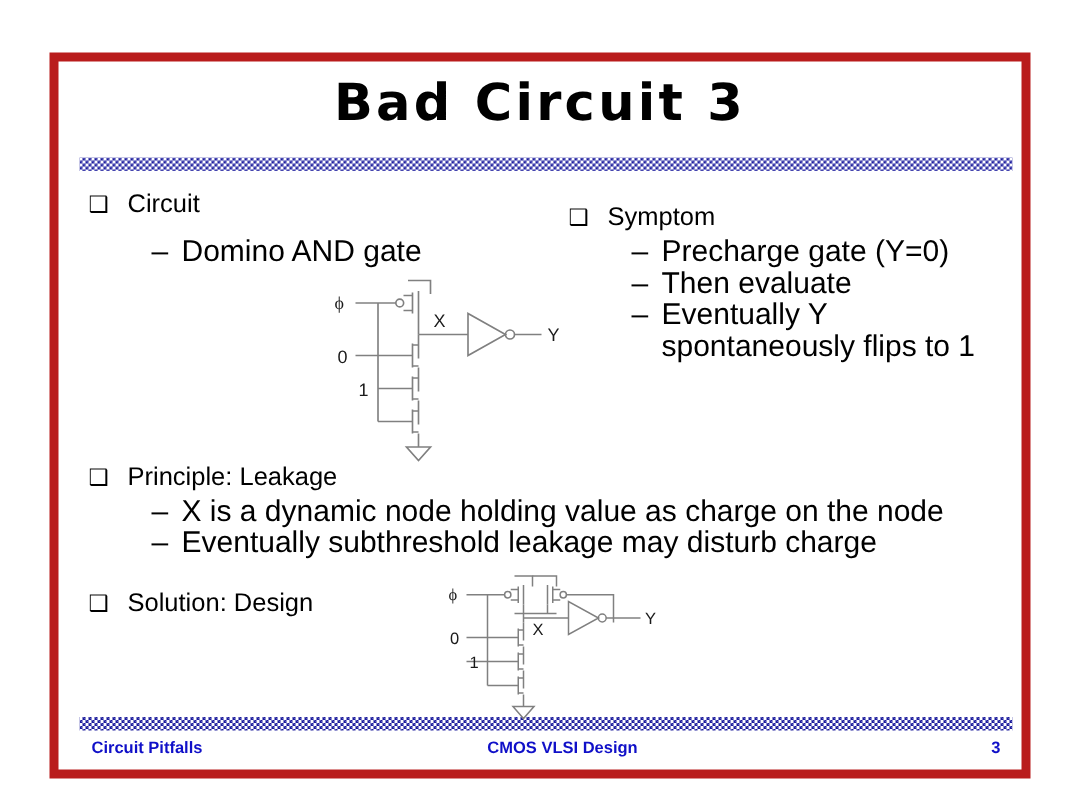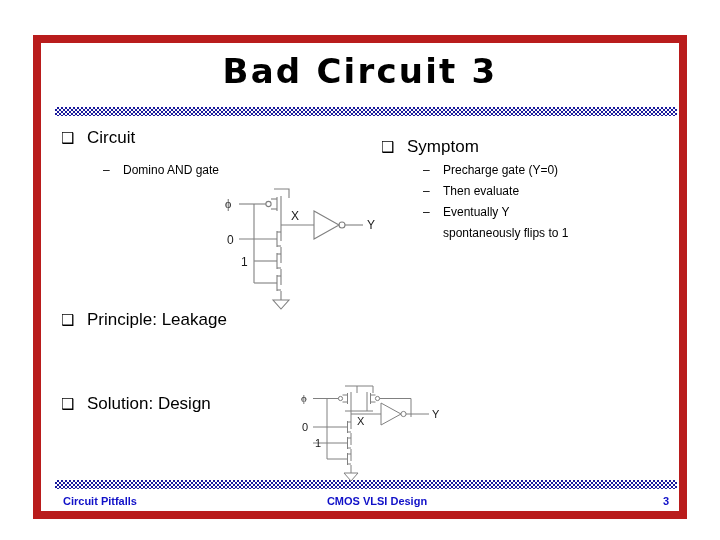--- a/index.html
+++ b/index.html
@@ -13,21 +13,21 @@
     overflow: hidden;
     font-family: "Liberation Sans", sans-serif;
   }
 
   #slide {
     position: absolute;
     left: 33px;
     top: 35px;
     width: 654px;
     height: 484px;
-    border: 8px solid #b91c1c;
+    border: 6px solid #b91c1c;
     box-sizing: border-box;
     background: #ffffff;
   }
 
   
   #title {
     position: absolute;
     left: 0;
     top: 8px;
     width: 100%;
@@ -73,21 +73,21 @@
   }
   .bullet-l1 .sq {
     font-family: "DejaVu Sans", sans-serif;
     font-size: 15px;
     display: inline-block;
     width: 26px;
     color: #000000;
   }
   .sub-list {
     position: absolute;
-    font-size: 12px;
+    font-size: 20px;
     color: #000000;
     line-height: 21px;
   }
   .sub-item {
     white-space: nowrap;
     display: block;
   }
   .sub-item .dash {
     display: inline-block;
     width: 20px;
@@ -213,20 +213,24 @@
       <text x="30" y="81" font-family="Liberation Sans, sans-serif">1</text>
       <text x="80" y="35" font-family="Liberation Sans, sans-serif">X</text>
       <text x="156" y="44" font-family="Liberation Sans, sans-serif">Y</text>
     </g>
   </svg>
 
   <div class="checker-bar" id="divider-bottom"></div>
 
   <div class="bullet-l1" id="b-principle">
     <span class="sq">❑</span><span>Principle: Leakage</span>
+  </div>
+  <div class="sub-list" id="sub-principle">
+    <span class="sub-item"><span class="dash">–</span><span>X is a dynamic node holding value as charge on the node</span></span>
+    <span class="sub-item"><span class="dash">–</span><span>Eventually subthreshold leakage may disturb charge</span></span>
   </div>
   <div class="bullet-l1" id="b-solution">
     <span class="sq">❑</span><span>Solution: Design</span>
   </div>
 
   <svg class="schematic" id="schem-keeper" width="180" height="105" viewBox="0 0 180 105">
     <g stroke="#808080" stroke-width="1" fill="none">
 
       <path d="M56 3 L68 3 L68 10"></path>
 

